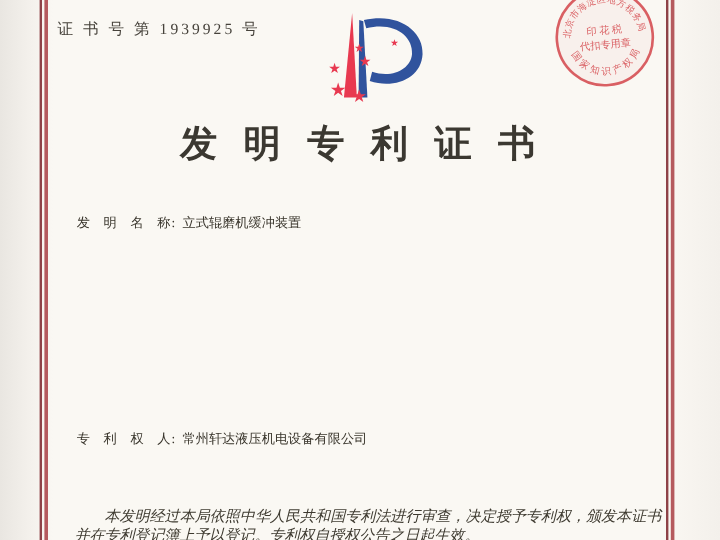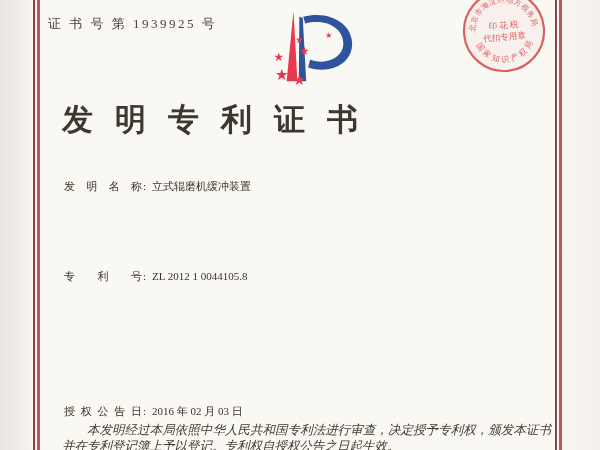--- a/index.html
+++ b/index.html
@@ -16,21 +16,21 @@
   .vline{position:absolute;top:0;bottom:0;width:8px;}
   .vline .l1{position:absolute;top:0;bottom:0;left:0;width:1.5px;background:#8e4247;}
   .vline .l2{position:absolute;top:0;bottom:0;left:4px;width:3px;background:#b55a5e;}
   .vline.left{left:33px;}
   .vline.right{left:555px;}
   .cert-no{
     position:absolute;left:48px;top:15px;
     font-size:13px;letter-spacing:2.5px;color:#46423b;white-space:nowrap;
   }
   .title{
-    position:absolute;left:40px;right:44px;top:99px;
+    position:absolute;left:40px;right:44px;top:99px;text-align:center;
     font-size:31px;font-weight:bold;color:#3b3831;
     letter-spacing:22px;text-indent:22px;white-space:nowrap;
   }
   .field-row{
     position:absolute;left:64px;white-space:nowrap;
     font-size:11px;color:#38342b;line-height:16px;
   }
   .field-label{
     display:inline-block;width:78px;
     text-align:justify;text-align-last:justify;
@@ -92,22 +92,19 @@
       <text x="62" y="59" font-size="8.5" text-anchor="middle">印 花 税</text>
       <text x="62" y="71" font-size="8.5" text-anchor="middle">代扣专用章</text>
     </g>
   </svg>
 
   <div class="title">发明专利证书</div>
 
   <div class="field-row" style="top:178px">
     <span class="field-label">发明名称</span><span class="field-colon">:</span><span class="field-value">立式辊磨机缓冲装置</span>
   </div>
-  <div class="field-row" style="top:268px">
-    <span class="field-label">专利号</span><span class="field-colon">:</span><span class="field-value">ZL 2012 1 0044105.8</span>
-  </div>
-  <div class="field-row" style="top:403px">
-    <span class="field-label">授权公告日</span><span class="field-colon">:</span><span class="field-value">2016 年 02 月 03 日</span>
+  <div class="field-row" style="top:358px">
+    <span class="field-label">专利权人</span><span class="field-colon">:</span><span class="field-value">常州轩达液压机电设备有限公司</span>
   </div>
 
   <div class="para">本发明经过本局依照中华人民共和国专利法进行审查，决定授予专利权，颁发本证书并在专利登记簿上予以登记。专利权自授权公告之日起生效。</div>
 
 </div>
 
 </body></html>

